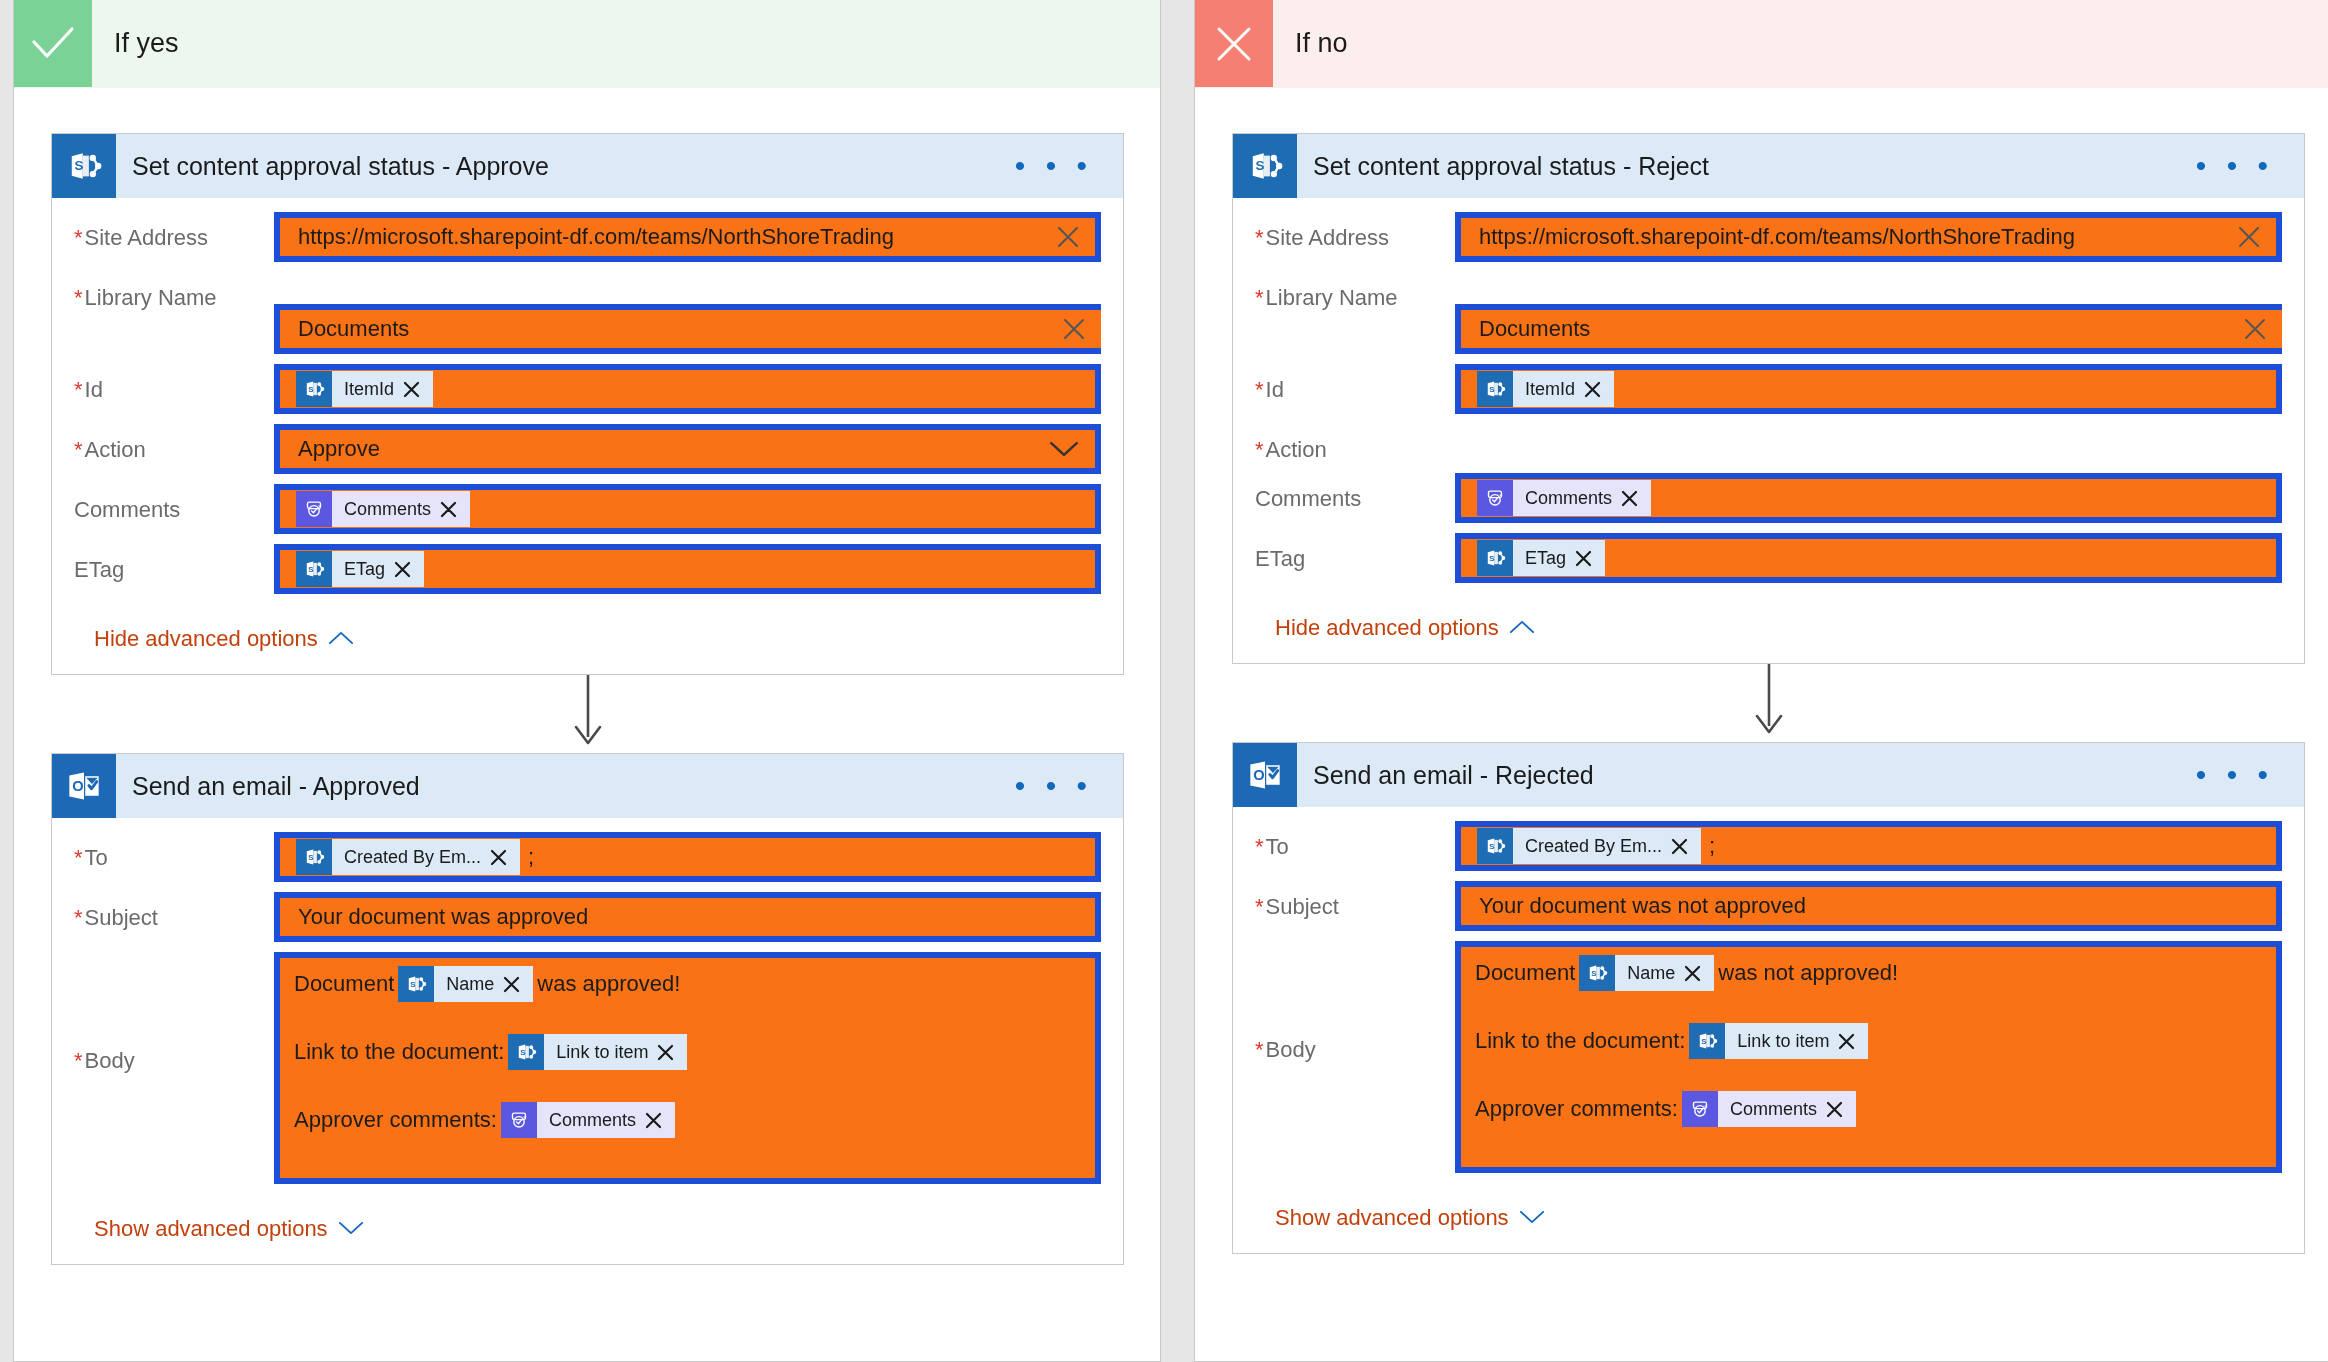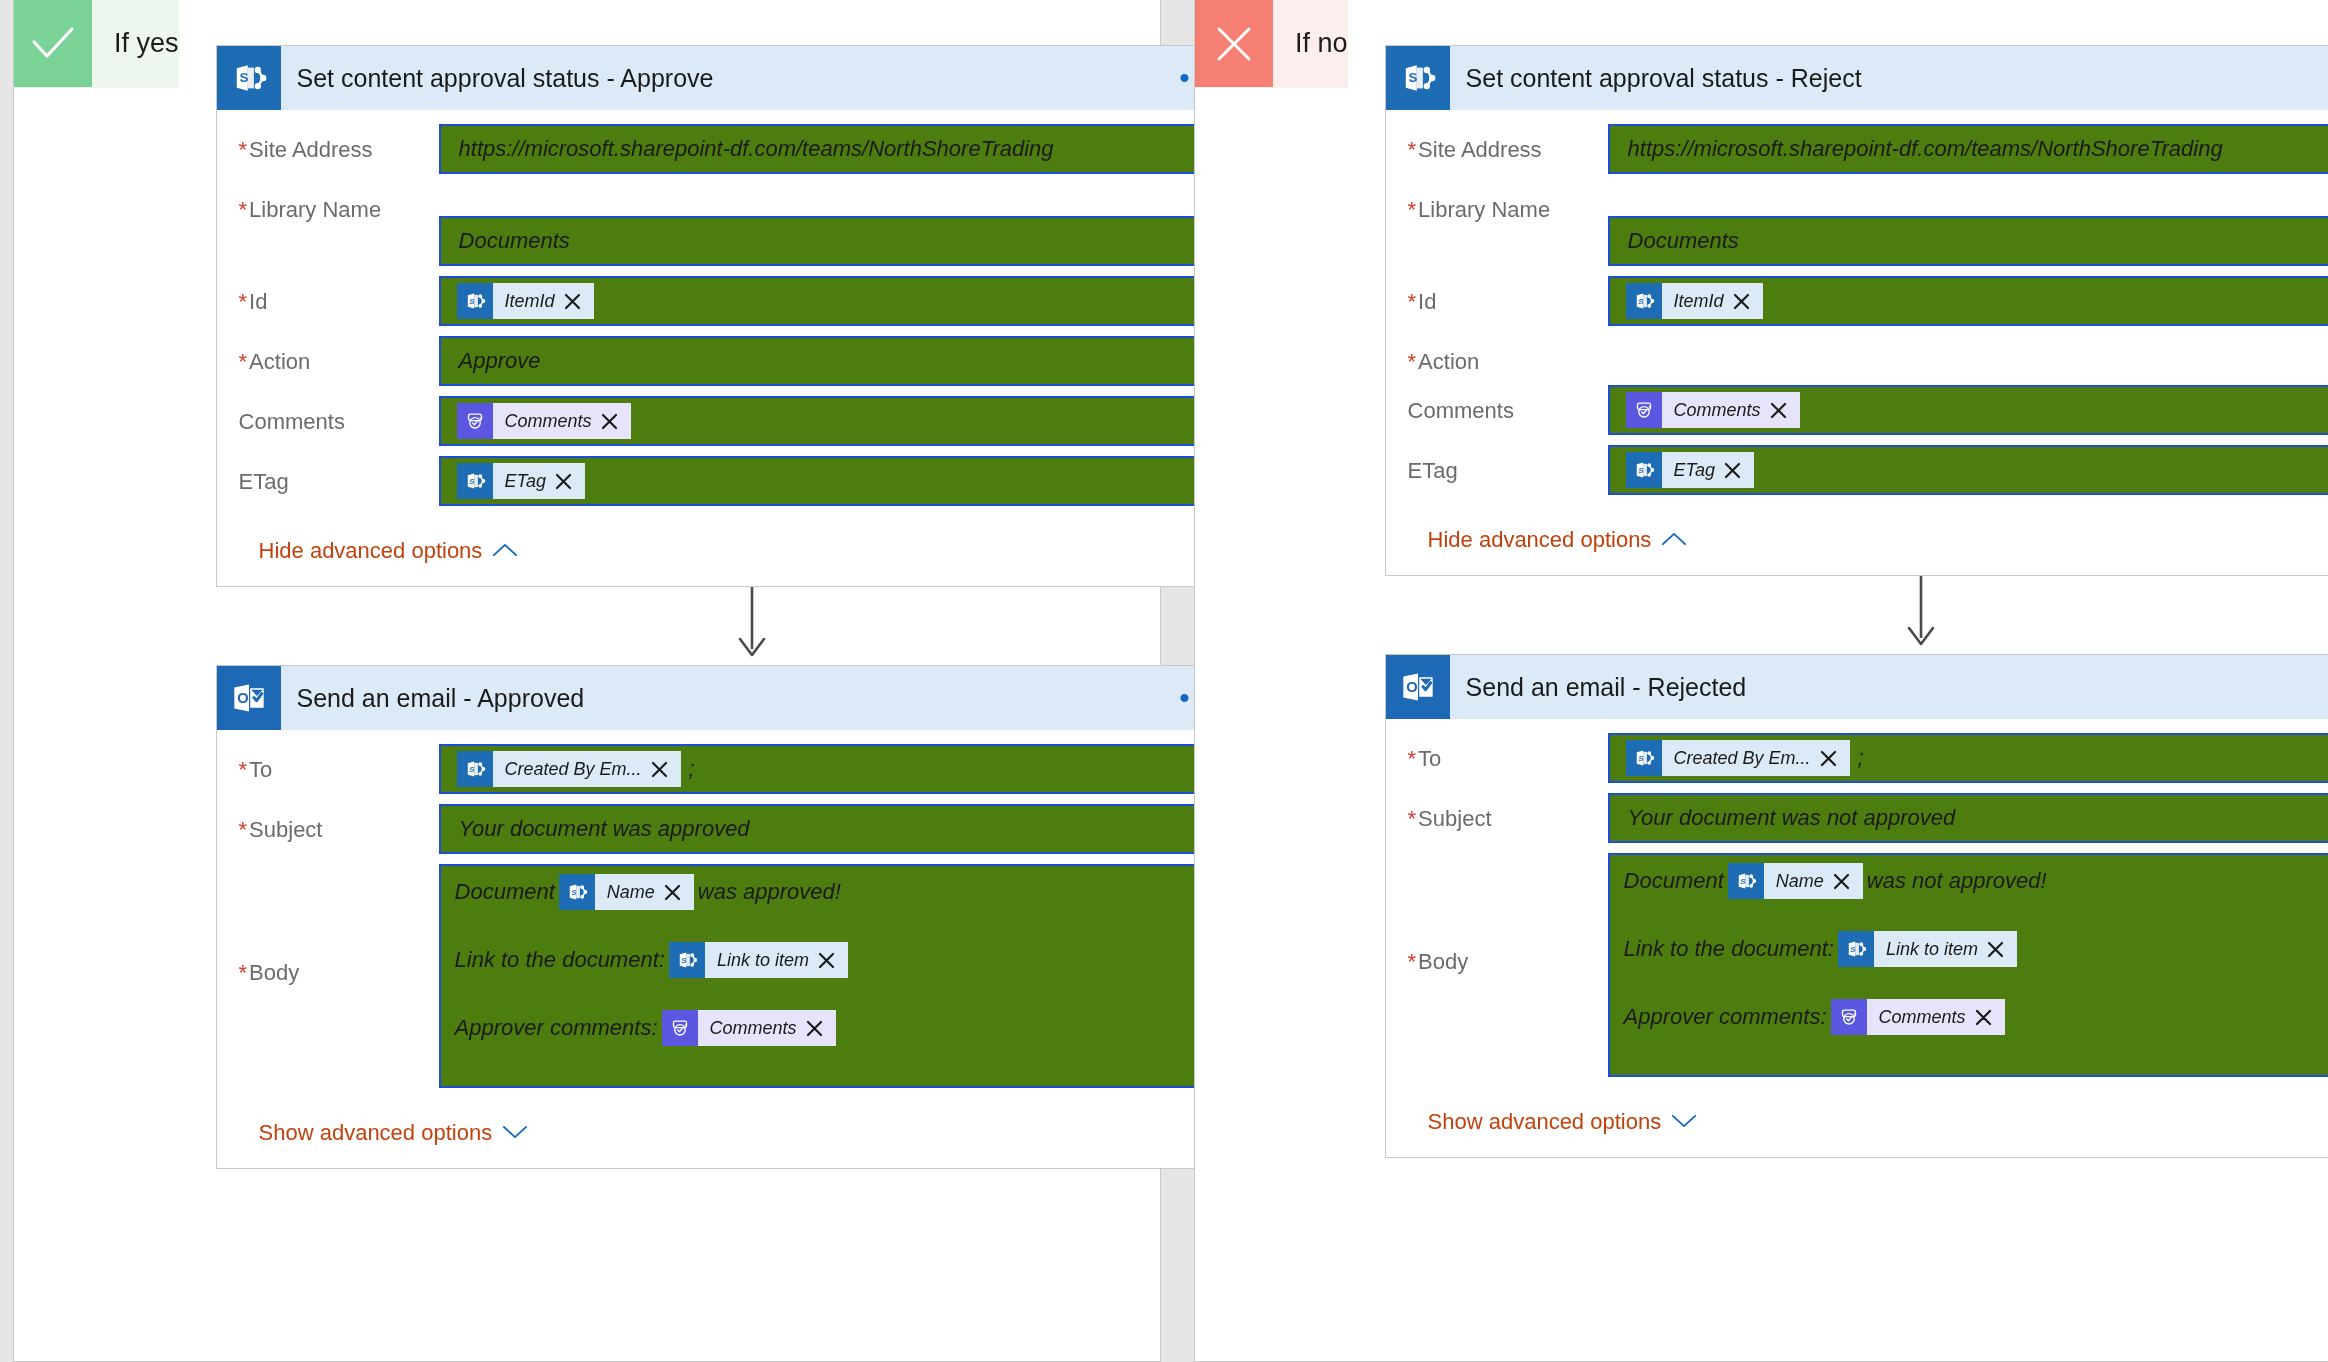--- a/index.html
+++ b/index.html
@@ -21,21 +21,21 @@
   }
 
   
   .branch {
     position: relative;
     width: 1148px;
     background: #ffffff;
     border: 1px solid #c8c8c8;
     border-top: none;
     display: flex;
-    flex-direction: row;
+    flex-direction: column;
   }
   .branch.left  { margin-left: 13px; }
   .branch.right { margin-left: 5px; }
 
   .branch-header {
     display: flex;
     align-items: stretch;
     height: 88px;
     flex: 0 0 auto;
     border-bottom: 1px solid transparent;
@@ -123,29 +123,28 @@
     padding-top: 13px;
     white-space: nowrap;
     display: flex;
     align-items: flex-start;
   }
   .flabel .req { color: #d83b2b; margin-right: 2px; font-size: 22px; line-height: 1; position: relative; top: 2px; }
 
   .fctl {
     flex: 1 1 auto;
     min-height: 50px;
-    border: 2px solid #1d4ed8;
-    background: #4d7c0f;
+    border: 6px solid #1d4ed8;
+    background: #f97316;
     display: flex;
     align-items: center;
     padding: 0 12px;
     font-size: 22px;
     color: #1b1b1b;
     position: relative;
-    font-style: italic;
   }
   .fctl.noborder-right { border-right: none; margin-top: 32px; }
   .fctl.tall { min-height: 210px; align-items: stretch; padding: 0; }
 
   .fctl .txt { padding-left: 6px; }
 
   .clear-x {
     position: absolute;
     right: 14px; top: 50%;
     transform: translateY(-50%);

